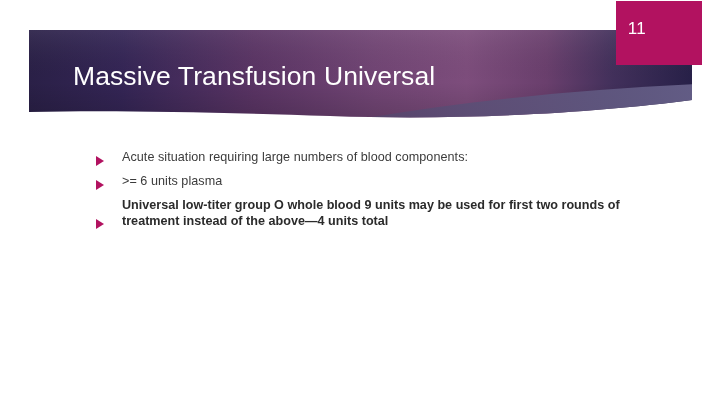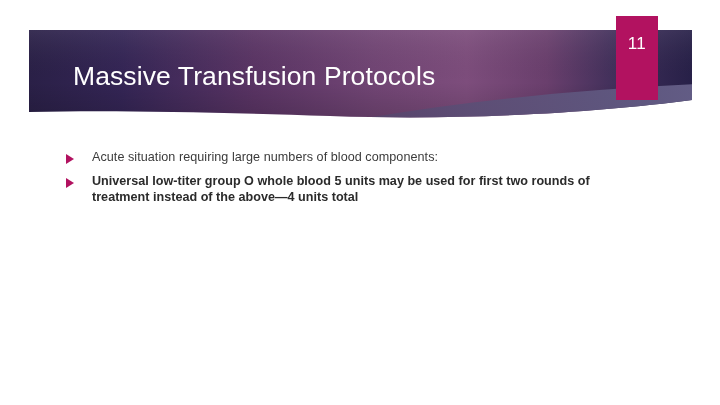--- a/index.html
+++ b/index.html
@@ -54,25 +54,26 @@
     letter-spacing: 0.1px;
     white-space: nowrap;
     font-family: "Liberation Sans", sans-serif;
     z-index: 4;
   }
 
   
   .page-badge {
     position: absolute;
     left: 616px;
-    top: 16px;
+    top: 1px;
     width: 42px;
-    height: 84px;
+    height: 64px;
     background: #b21260;
     z-index: 5;
+    padding-left: 44px;
   }
   .page-badge-number {
     position: absolute;
     left: 0;
     top: 0;
     width: 42px;
     height: 56px;
     line-height: 56px;
     text-align: center;
     color: #ffffff;
@@ -85,23 +86,24 @@
   
   .body-list {
     position: absolute;
     left: 66px;
     top: 150px;
     width: 580px;
   }
   .bullet-row {
     position: relative;
     display: flex;
-    align-items: flex-start;
+    align-items: flex-end;
     margin-bottom: 8.5px;
     min-height: 15px;
+    margin-left: 30px;
   }
   .bullet-marker {
     flex: 0 0 auto;
     width: 9px;
     height: 10px;
     margin-top: 4px;
     margin-right: 17px;
     position: relative;
   }
   .bullet-marker::before {
@@ -167,37 +169,41 @@
       </defs>
 
       <path d="M29,30 L692,30 L692,100 C600,112 470,121 330,116 C210,112 110,110 29,112 Z" fill="url(#bannerGrad)"></path>
       <path d="M29,30 L692,30 L692,100 C600,112 470,121 330,116 C210,112 110,110 29,112 Z" fill="url(#bannerGradV)"></path>
 
       <g clip-path="url(#bannerClip)">
         <path d="M300,130 C420,106 560,90 700,84 L700,130 Z" fill="url(#waveGrad)"></path>
       </g>
     </svg>
 
-    <div class="slide-title">Massive Transfusion Protocols</div>
+    <div class="slide-title">Massive Transfusion Universal</div>
 
     <div class="page-badge">
       <div class="page-badge-number">11</div>
     </div>
   </div>
 
   <div class="body-list">
 
     <div class="bullet-row">
       <span class="bullet-marker"></span>
       <span class="bullet-text">Acute situation requiring large numbers of blood components:</span>
     </div>
 
 
+    <div class="bullet-row">
+      <span class="bullet-marker"></span>
+      <span class="bullet-text">&gt;= 6 units plasma</span>
+    </div>
 
 
 
     <div class="bullet-row is-bold">
       <span class="bullet-marker"></span>
-      <span class="bullet-text">Universal low-titer group O whole blood 5 units may be used for first two rounds of treatment instead of the above—4 units total</span>
+      <span class="bullet-text">Universal low-titer group O whole blood 9 units may be used for first two rounds of treatment instead of the above—4 units total</span>
     </div>
 
   </div>
 </div>
 
 </body></html>

